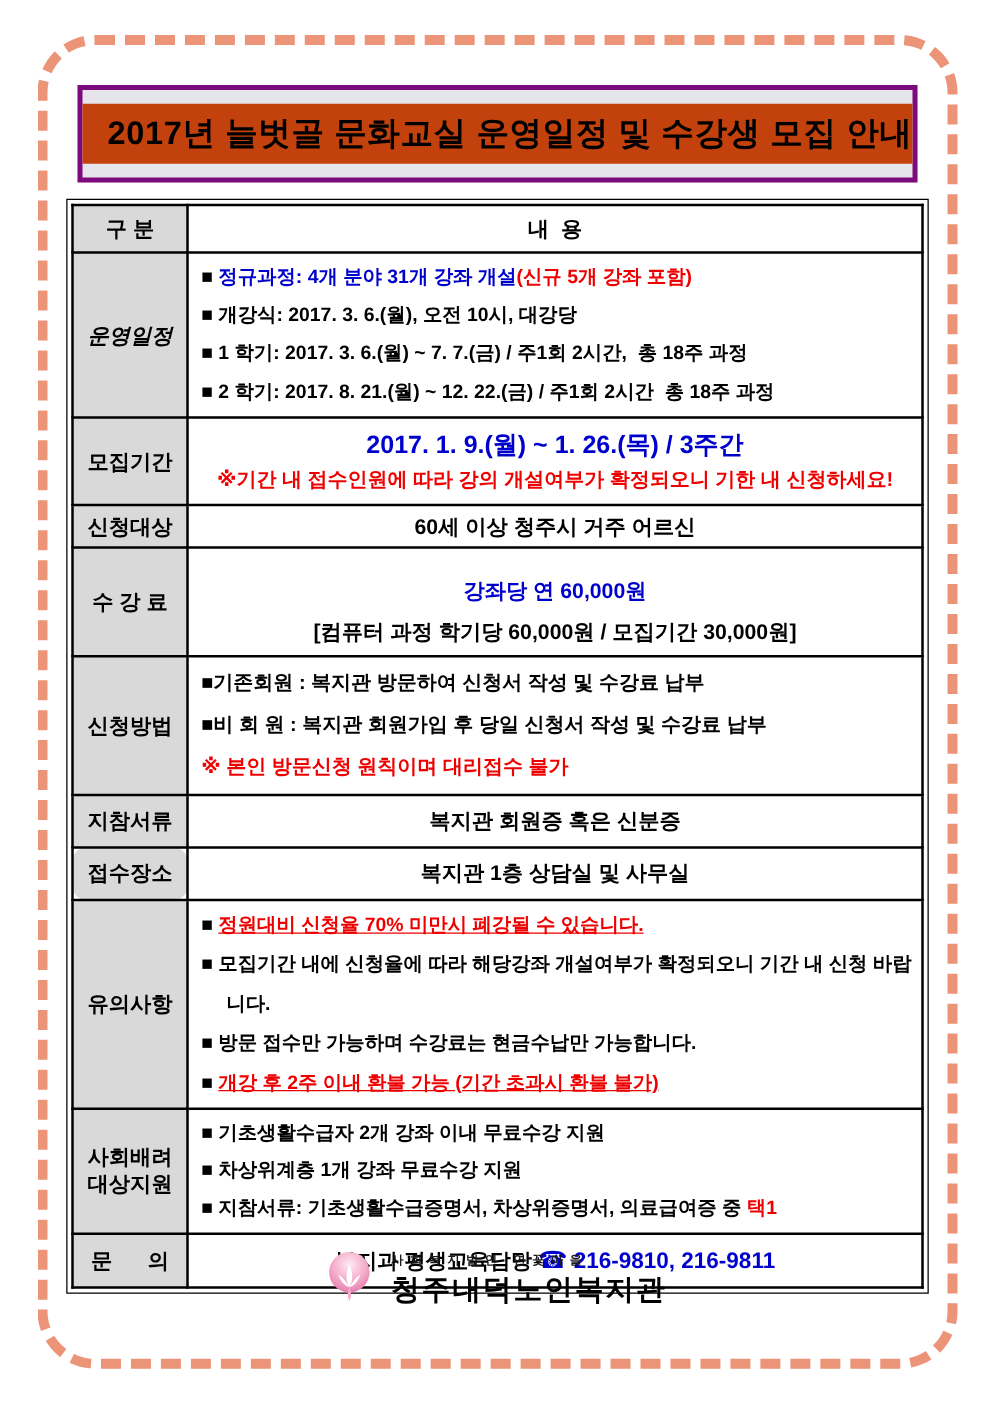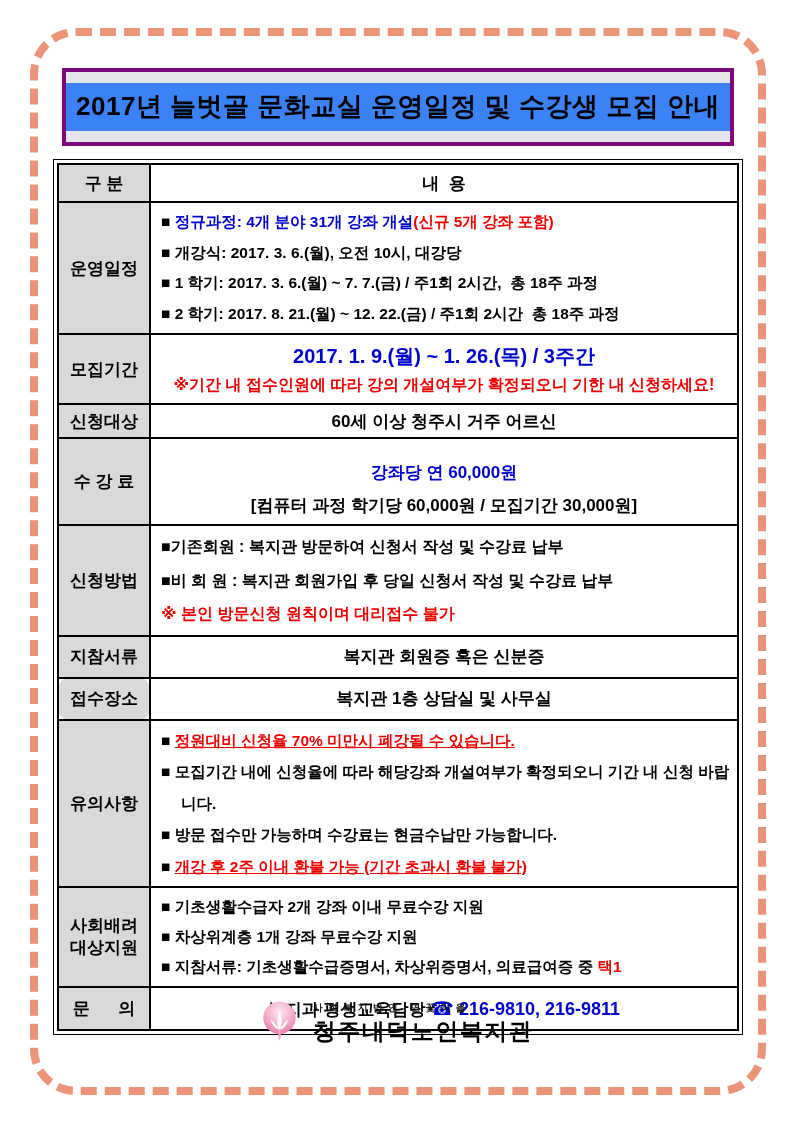--- a/index.html
+++ b/index.html
@@ -12,21 +12,21 @@
   .deco-border{
     position:absolute;left:30px;top:28px;right:28px;bottom:28px;
     border:8px dashed #ec9478;border-radius:46px;pointer-events:none;
   }
   
   .title-box{
     position:absolute;left:62px;top:68px;width:664px;
     border:4px solid #7d0a7d;background:#e7e5ec;
   }
   .title-inner{
-    margin:11px 0;background:#3b82f6;text-align:center;
+    margin:11px 0;background:#c2410c;text-align:right;
     font-size:26px;letter-spacing:.5px;padding:6px 0 7px;
   }
   
   .table-wrap{position:absolute;left:57px;top:163px;width:682px;}
   table{border-collapse:collapse;width:100%;border:2px solid #000;outline:1px solid #000;outline-offset:3px;}
   td{border:2px solid #000;vertical-align:middle;}
   td.lbl{width:90px;background:#d9d9d9;text-align:center;font-size:17px;padding:0;}
   .pre{white-space:pre;}
   p{margin:0;}
   .bl{color:#0000cc;}
@@ -66,21 +66,21 @@
 
 <div class="table-wrap">
   <table>
     <tbody>
         <tr>
       <td class="lbl pre" style="height:34px;">구 분</td>
       <td class="cell-center pre" style="height:34px;font-size:17px;">내  용</td>
     </tr>
 
     <tr>
-      <td class="lbl" style="height:120px;">운영일정</td>
+      <td class="lbl" style="height:120px;font-style:italic;">운영일정</td>
       <td class="cell-left sched">
         <p><span>■ </span><span class="bl">정규과정: 4개 분야 31개 강좌 개설</span><span class="rd">(신규 5개 강좌 포함)</span></p>
         <p>■ 개강식: 2017. 3. 6.(월), 오전 10시, 대강당</p>
         <p>■ 1 학기: 2017. 3. 6.(월) ~ 7. 7.(금) / 주1회 2시간,  총 18주 과정</p>
         <p>■ 2 학기: 2017. 8. 21.(월) ~ 12. 22.(금) / 주1회 2시간  총 18주 과정</p>
       </td>
     </tr>
 
     <tr>
       <td class="lbl" style="height:66px;">모집기간</td>

